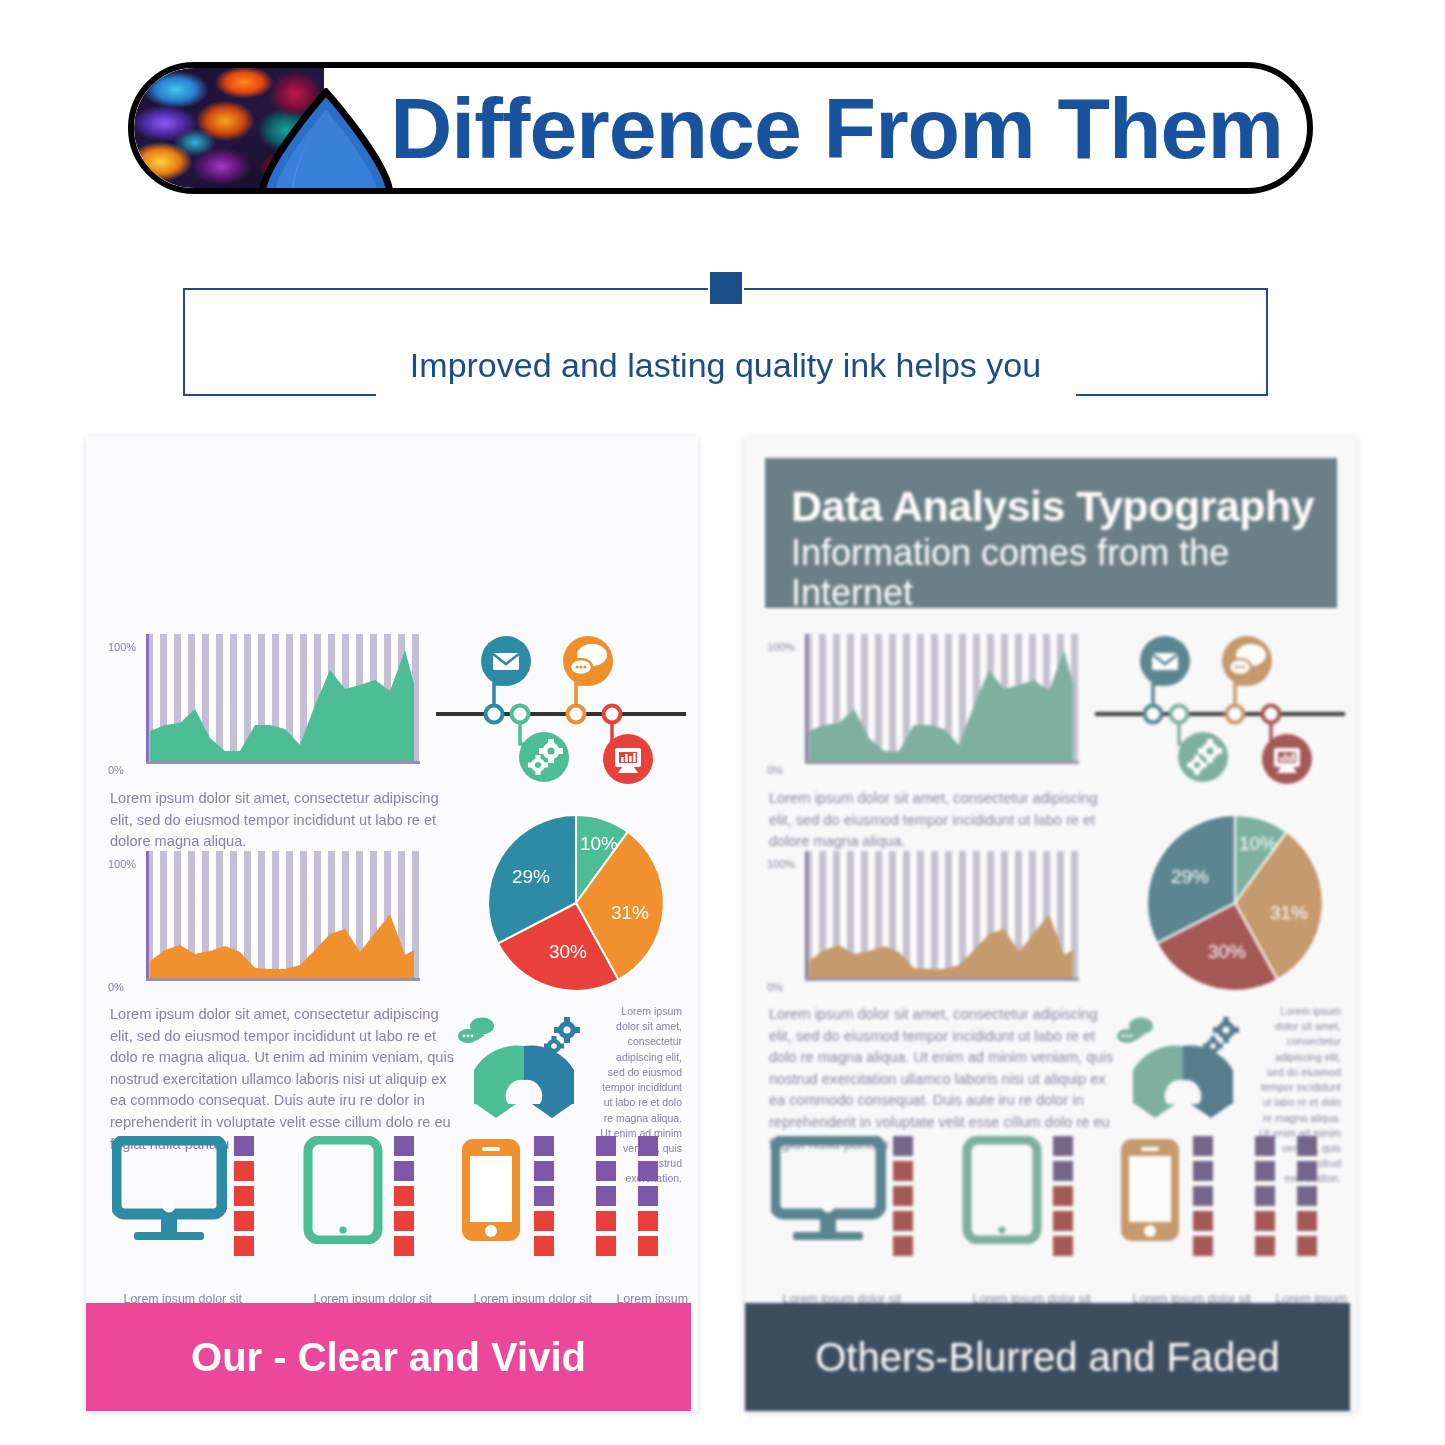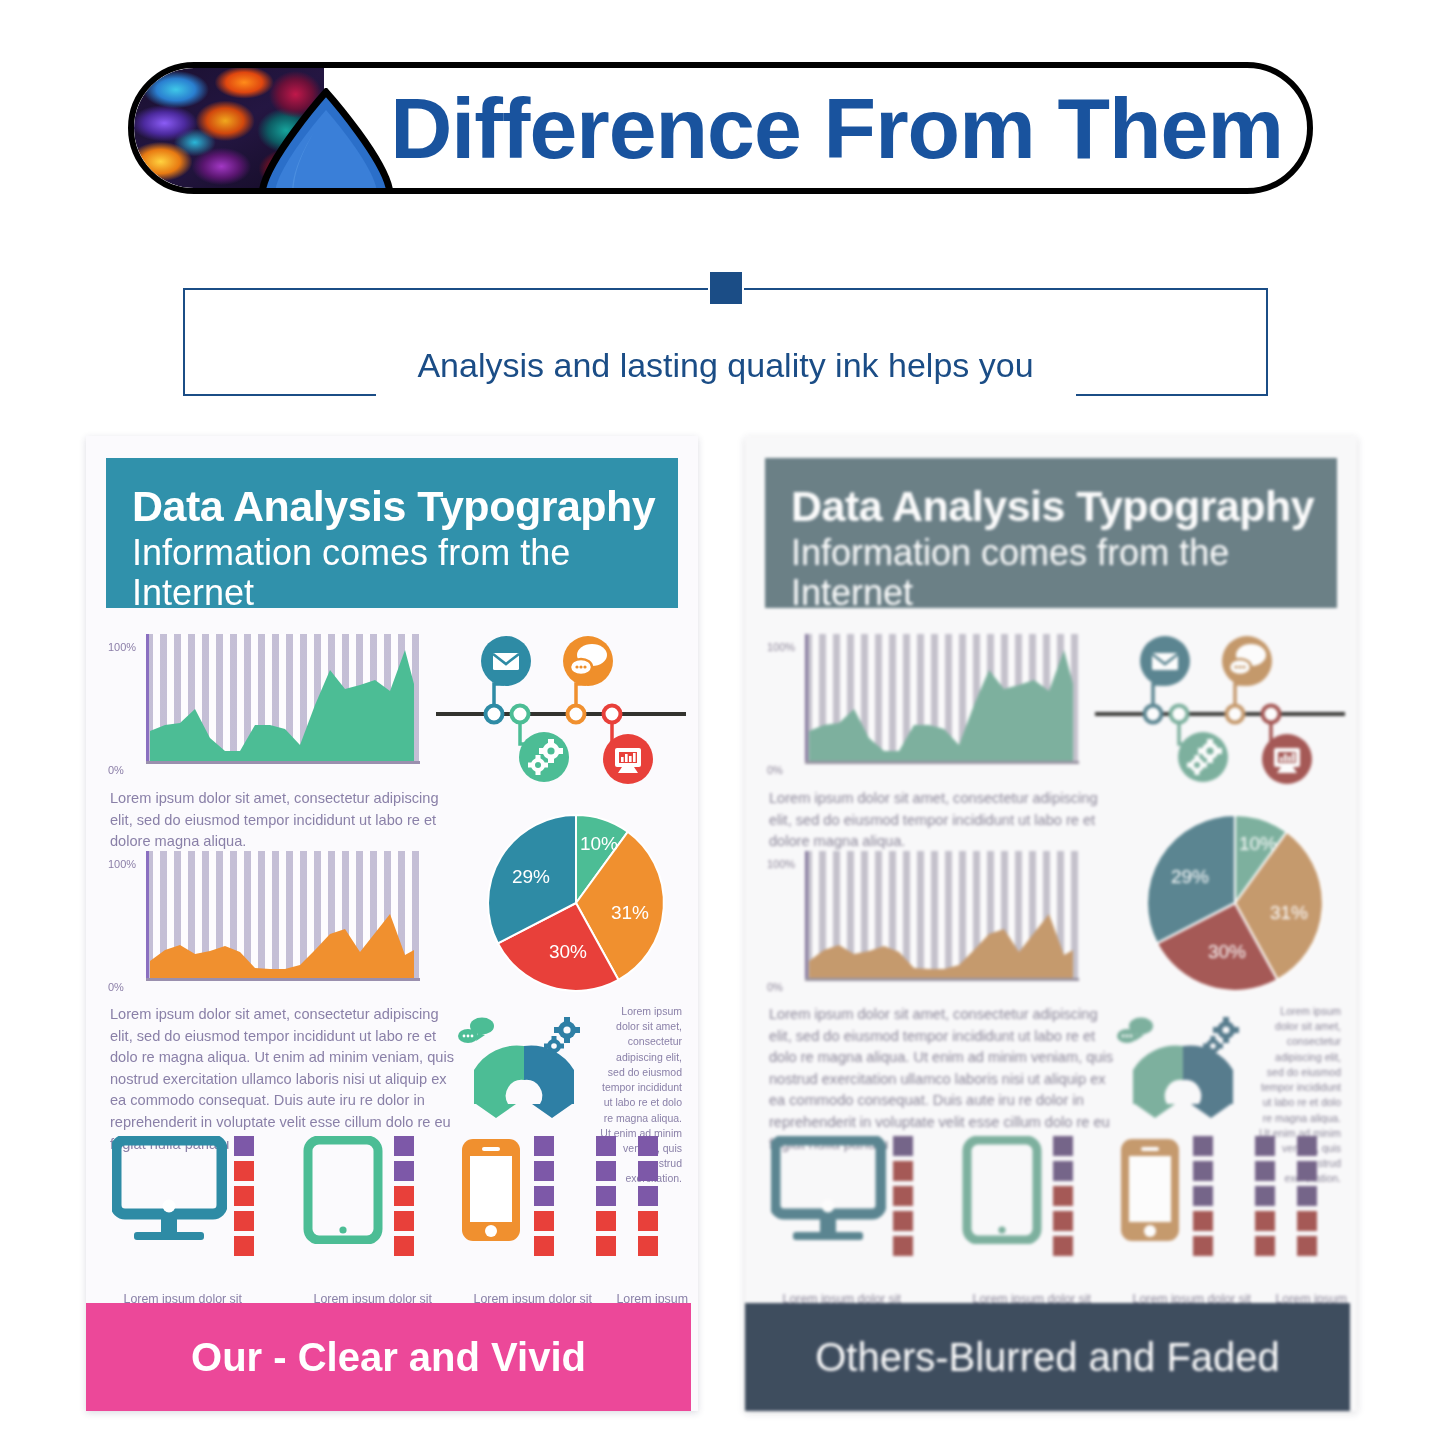--- a/index.html
+++ b/index.html
@@ -166,30 +166,26 @@
   </div>
   <div class="header-title">Difference From Them</div>
 </div>
 
 <div class="sub-frame">
   <div class="sub-border"></div>
   <div class="sub-mask-top"></div>
   <div class="sub-tab"></div>
   <div class="sub-mask-bottom"></div>
   <div class="sub-text">
-    <div>Analysis and lasting quality ink helps you</div>
+    <div>Improved and lasting quality ink helps you</div>
   </div>
 </div>
 
 <div class="panel panel-left">
 
-  <div class="p-head">
-    <h1>Data Analysis Typography</h1>
-    <h2>Information comes from the Internet</h2>
-  </div>
 
   <div class="chart-box chart-a">
     <div class="axis-lbl" style="left:0;top:-5px;width:34px;">100%</div>
     <div class="axis-lbl" style="left:0;top:118px;width:34px;">0%</div>
     <div class="chart-plot">
       <svg width="274" height="130" viewBox="0 0 274 130">
         <polygon fill="#4cbd95" points="4,97 19,91 34,89 49,75 64,104 79,117 94,117 109,91 124,91 139,95 154,111 169,71 184,36 199,55 214,51 229,46 244,57 259,16 268,50 268,128 4,128"></polygon>
       </svg>
     </div>
   </div>

